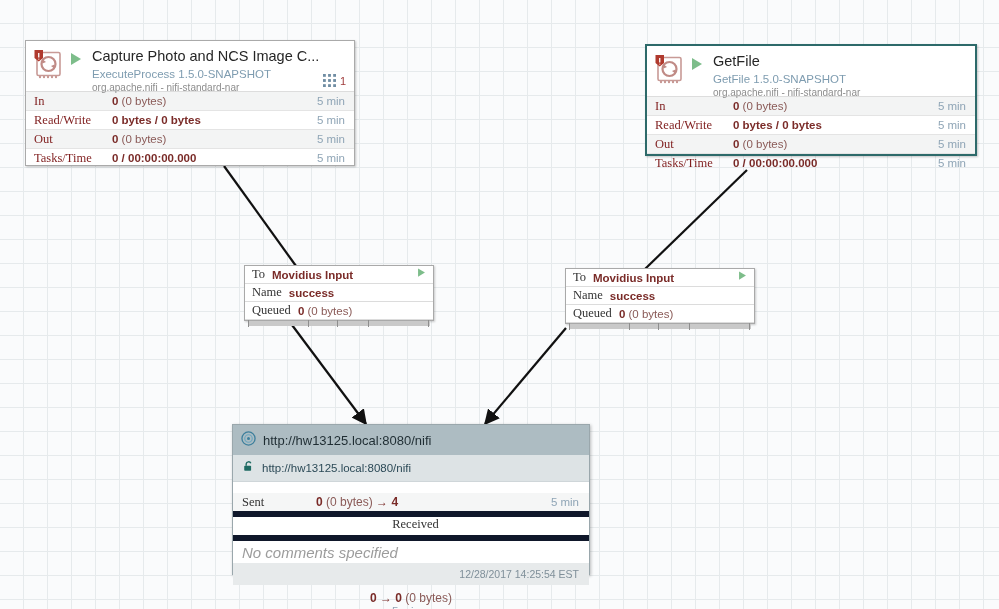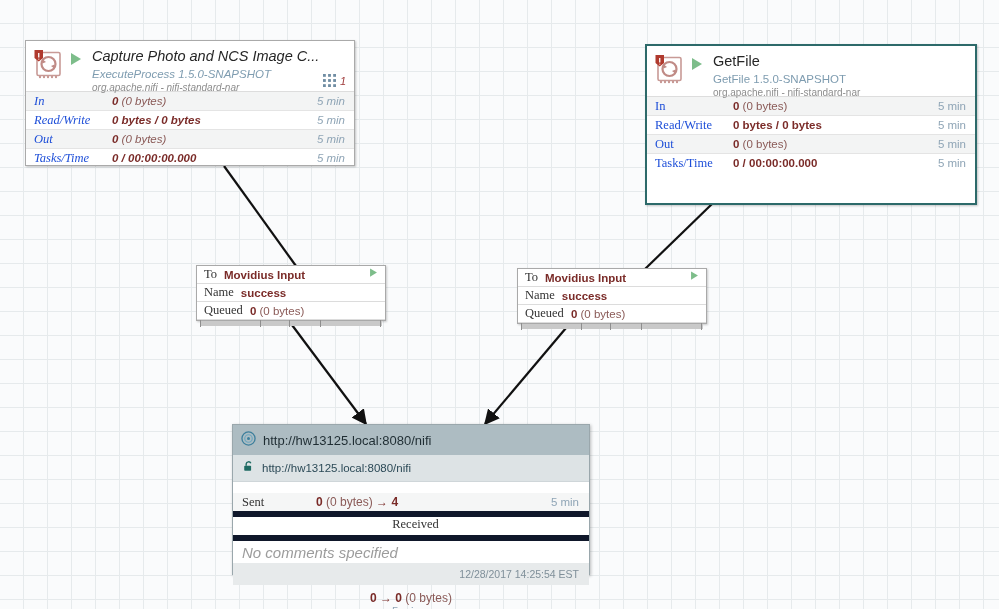--- a/index.html
+++ b/index.html
@@ -30,29 +30,30 @@
   .p-name{font-size:14.5px;color:#262626;line-height:15px;white-space:nowrap;overflow:hidden;text-overflow:ellipsis;font-family:"Liberation Sans",sans-serif;}
   .p-type{font-size:11.5px;color:#7e9cb0;line-height:14px;margin-top:2px;font-family:"Liberation Sans",sans-serif;}
   .p-bundle{font-size:10px;color:#8d8d8d;line-height:12px;margin-top:1px;font-family:"Liberation Sans",sans-serif;}
   .p-threads{position:absolute;right:8px;bottom:4px;display:flex;align-items:center;gap:4px;}
   .p-threads .cnt{font-size:11px;color:#a03c3c;font-family:"Liberation Sans",sans-serif;}
 
   .p-stats{border-top:1px solid #ddd;}
   .srow{display:flex;align-items:center;height:18px;font-size:12.5px;border-bottom:1px solid #e4e4e4;}
   .srow:last-child{border-bottom:none;}
   .srow.alt{background:#f3f4f4;}
-  .srow .lbl{flex:0 0 78px;padding-left:8px;color:#1d4ed8;}
+  .srow .lbl{flex:0 0 78px;padding-left:8px;color:#7f1d1d;}
   .srow .val{flex:1 1 auto;color:#7a2b28;font-weight:bold;font-family:"Liberation Sans",sans-serif;font-size:11.5px;}
   .srow .val .soft{color:#8a5a57;font-weight:normal;}
   .srow .time{flex:0 0 52px;text-align:right;padding-right:9px;color:#8fa5b6;font-size:11.5px;font-family:"Liberation Sans",sans-serif;}
 
   
   .connection{
     position:absolute;background:#fff;box-sizing:border-box;border:1px solid #a9a9a9;
     box-shadow:1px 1px 2px rgba(0,0,0,.2);
+    margin-left:48px;
   }
   .crow{display:flex;align-items:center;height:17px;font-size:12.5px;border-bottom:1px solid #dcdcdc;padding-left:7px;}
   .crow:last-of-type{border-bottom:none;}
   .crow .k{color:#333;margin-right:7px;}
   .crow .v{color:#7a2b28;font-weight:bold;font-size:11.5px;font-family:"Liberation Sans",sans-serif;}
   .crow .v .soft{color:#8a5a57;font-weight:normal;}
   .crow .dest{color:#7a2b28;font-weight:bold;font-size:11.5px;font-family:"Liberation Sans",sans-serif;}
   .crow .run{margin-left:auto;margin-right:6px;}
   .c-bar{height:5px;background:#c9c9c9;margin:1px 3px 2px 3px;position:relative;}
   .c-bar i{position:absolute;top:-1px;width:1px;height:7px;background:#8e8e8e;}
@@ -85,21 +86,21 @@
       <marker id="arrow" viewBox="0 0 10 10" refX="9" refY="5" markerWidth="7" markerHeight="7" orient="auto-start-reverse">
         <path d="M 0 0 L 10 5 L 0 10 z" fill="#111"></path>
       </marker>
     </defs>
     <line x1="224" y1="166" x2="296" y2="266" stroke="#111" stroke-width="2.2"></line>
     <line x1="292" y1="325" x2="366" y2="424" stroke="#111" stroke-width="2.2" marker-end="url(#arrow)"></line>
     <line x1="747" y1="170" x2="645" y2="269" stroke="#111" stroke-width="2.2"></line>
     <line x1="566" y1="328" x2="485" y2="424" stroke="#111" stroke-width="2.2" marker-end="url(#arrow)"></line>
   </svg>
 
-  <div class="processor plain" style="left:25px;top:40px;width:330px;height:126px;font-style:italic;">
+  <div class="processor plain" style="left:25px;top:40px;width:330px;height:126px;">
     <div class="p-head">
       <span class="p-icon">
         <svg width="34" height="34" viewBox="0 0 34 34">
           <rect x="5" y="4.5" width="23" height="23" rx="1.5" fill="none" stroke="#c89a96" stroke-width="1.6"></rect>
           <circle cx="16.5" cy="16" r="7" fill="none" stroke="#c08b86" stroke-width="2.2"></circle>
           <path d="M10 11 L14 14 L10.5 15.5 Z" fill="#c08b86"></path>
           <path d="M23 21 L19 18 L22.5 16.5 Z" fill="#c08b86"></path>
           <g fill="#c89a96">
             <rect x="7" y="27.5" width="2" height="2.6"></rect>
             <rect x="11" y="27.5" width="2" height="2.6"></rect>
@@ -155,21 +156,21 @@
         <span class="time">5 min</span>
       </div>
       <div class="srow">
         <span class="lbl">Tasks/Time</span>
         <span class="val"><b>0 / 00:00:00.000</b></span>
         <span class="time">5 min</span>
       </div>
     </div>
   </div>
 
-  <div class="processor selected" style="left:645px;top:44px;width:332px;height:161px;">
+  <div class="processor selected" style="left:645px;top:44px;width:332px;height:112px;">
     <div class="p-head">
       <span class="p-icon">
         <svg width="34" height="34" viewBox="0 0 34 34">
           <rect x="5" y="4.5" width="23" height="23" rx="1.5" fill="none" stroke="#c89a96" stroke-width="1.6"></rect>
           <circle cx="16.5" cy="16" r="7" fill="none" stroke="#c08b86" stroke-width="2.2"></circle>
           <path d="M10 11 L14 14 L10.5 15.5 Z" fill="#c08b86"></path>
           <path d="M23 21 L19 18 L22.5 16.5 Z" fill="#c08b86"></path>
           <g fill="#c89a96">
             <rect x="7" y="27.5" width="2" height="2.6"></rect>
             <rect x="11" y="27.5" width="2" height="2.6"></rect>

